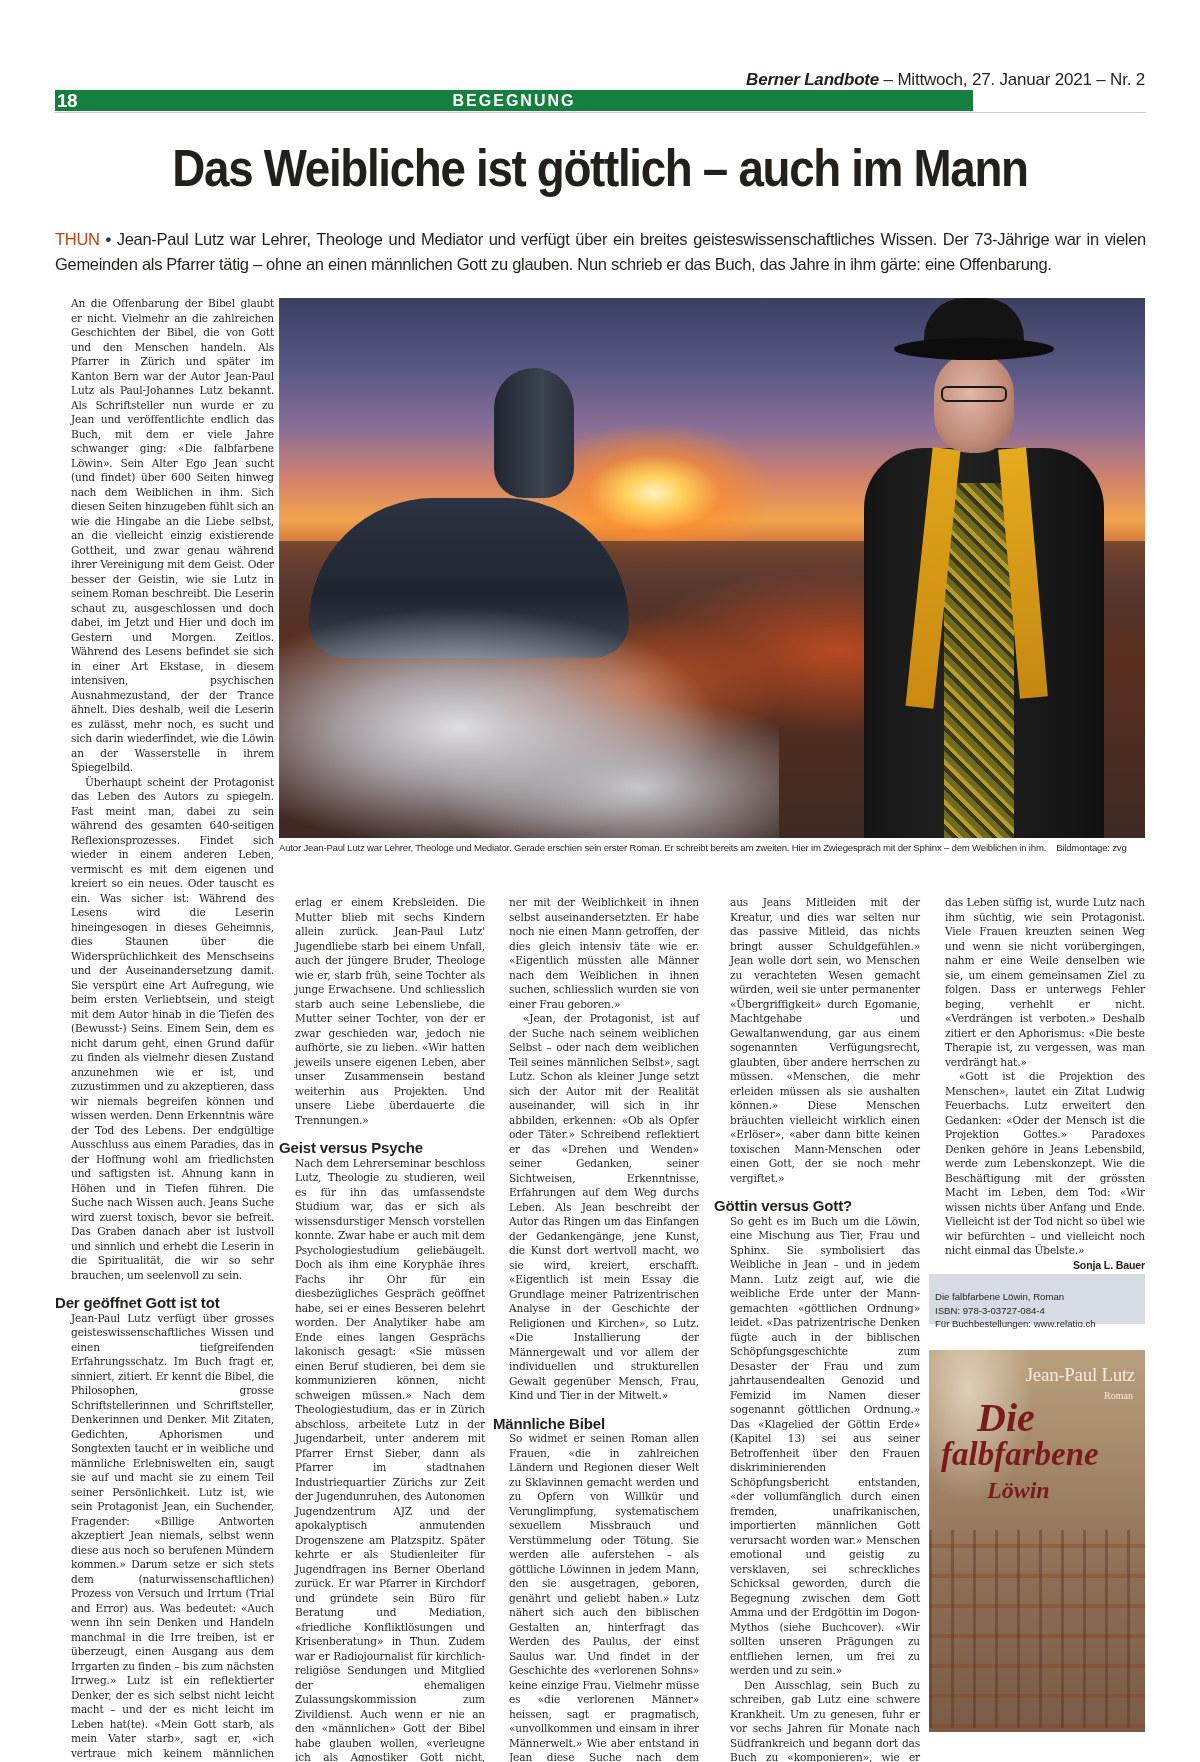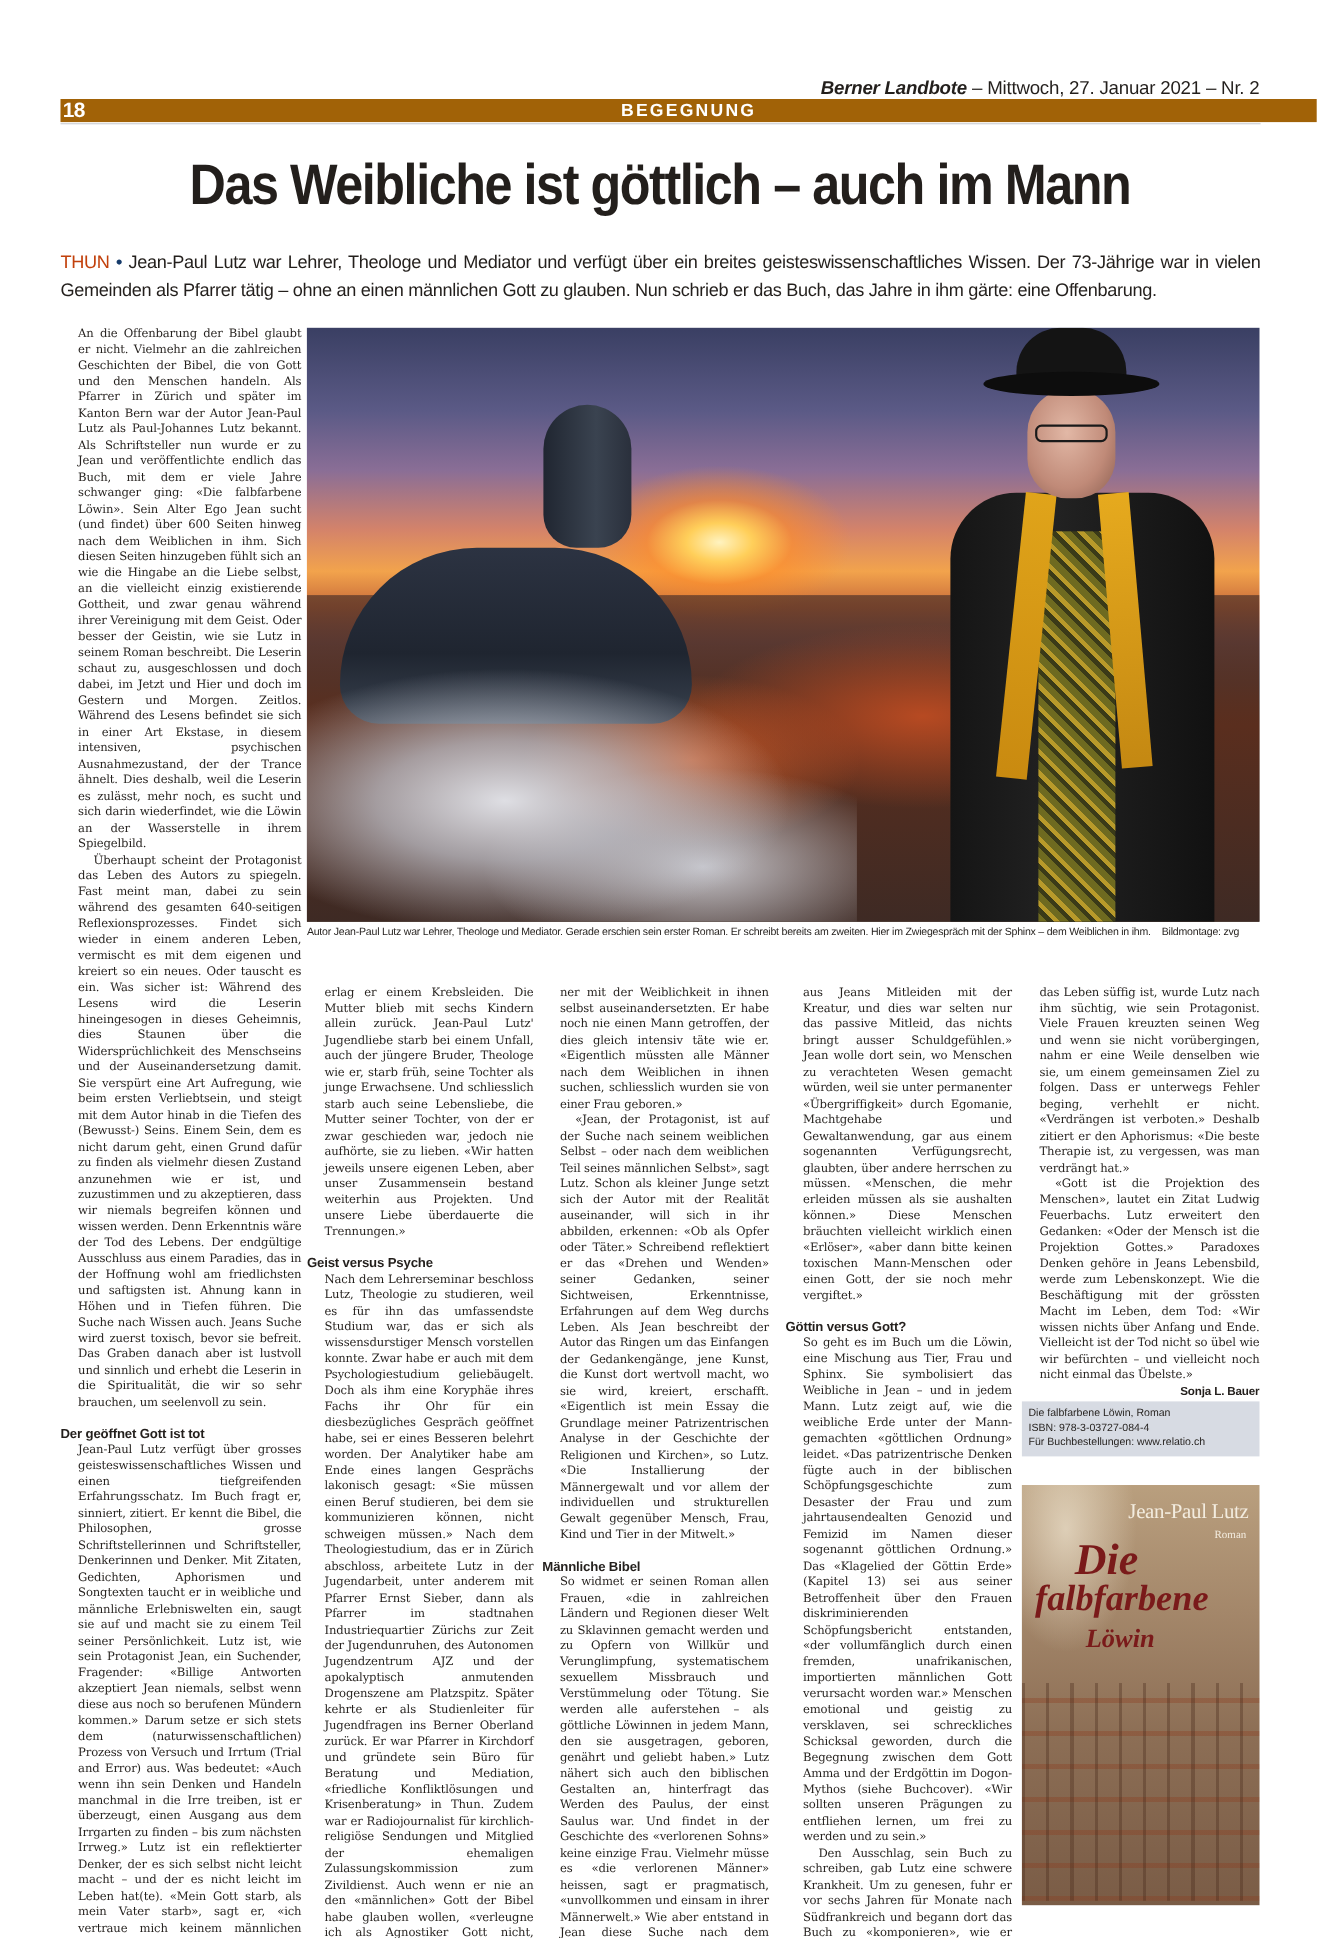--- a/index.html
+++ b/index.html
@@ -2,35 +2,35 @@
 <html><head>
 <meta charset="utf-8">
 <style>
   * { box-sizing: border-box; margin: 0; padding: 0; }
   html, body { width: 1200px; height: 1762px; background: #ffffff; overflow: hidden; }
   body { position: relative; font-family: "DejaVu Serif", serif; color: #231f1c; }
 
   .masthead-line { position: absolute; top: 70px; right: 55px; font-family: "Liberation Sans", sans-serif; font-size: 17px; color: #231f1c; letter-spacing: -0.2px; }
   .masthead-line .paper { font-weight: bold; font-style: italic; }
 
-  .section-bar { position: absolute; top: 90px; left: 55px; width: 1142px; height: 21px; background: #a16207; color: #fff; font-family: "Liberation Sans", sans-serif; font-weight: bold; }
+  .section-bar { position: absolute; top: 90px; left: 55px; width: 918px; height: 21px; background: #15803d; color: #fff; font-family: "Liberation Sans", sans-serif; font-weight: bold; }
   .section-bar .pagenum { position: absolute; left: 2px; top: 0px; font-size: 19px; line-height: 21px; letter-spacing: -0.5px; }
   .section-bar .section { position: absolute; left: 0; right: 0; top: 0; text-align: center; font-size: 16px; line-height: 21px; letter-spacing: 2px; }
   .rule-under { position: absolute; top: 112px; left: 55px; width: 1091px; height: 1px; background: #c9ccd4; }
 
   .headline { position: absolute; top: 138px; left: 0; width: 1200px; text-align: center; font-family: "Liberation Sans", sans-serif; font-weight: bold; font-size: 52px; letter-spacing: -1.5px; color: #231f1c; transform: scaleX(0.88); transform-origin: center; white-space: nowrap; }
 
   .lead { position: absolute; top: 227px; left: 55px; width: 1091px; font-family: "Liberation Sans", sans-serif; font-size: 16.5px; line-height: 25px; color: #231f1c; letter-spacing: -0.3px; text-align: justify; }
   .lead .place { color: #c2410c; font-weight: normal; }
   .lead .bullet { color: #163b6b; font-weight: bold; }
 
   .col { position: absolute; font-size: 10.6px; line-height: 14.5px; text-align: justify; hyphens: manual; letter-spacing: -0.15px; }
   .col p { text-indent: 0; margin-left: 16px; }
   .col p.indent { text-indent: 14px; }
-  .col h3 { font-family: "Liberation Sans", sans-serif; font-weight: bold; font-size: 12px; line-height: 14.5px; margin-top: 14px; }
+  .col h3 { font-family: "Liberation Sans", sans-serif; font-weight: bold; font-size: 15px; line-height: 14.5px; margin-top: 14px; }
   .col1 { left: 55px; top: 296px; width: 219px; }
   .col2 { left: 279px; top: 895px; width: 206px; }
   .col3 { left: 493px; top: 895px; width: 206px; }
   .col4 { left: 714px; top: 895px; width: 206px; }
   .col5 { left: 929px; top: 895px; width: 216px; }
 
   .photo { position: absolute; left: 279px; top: 298px; width: 866px; height: 540px; overflow: hidden;
     background:
       radial-gradient(ellipse 120px 70px at 375px 195px, #fff3c0 0%, #ffcf5a 25%, rgba(255,140,40,0.6) 55%, rgba(255,120,40,0) 100%),
       linear-gradient(180deg, #3a3f63 0%, #5b5a86 14%, #8a6e96 24%, #d4836a 34%, #f2a34c 41%, #c86b3a 47%, #6e5a6a 53%, #3d4a5a 60%, #5a3a2a 68%, #3a2a22 100%);
@@ -55,21 +55,21 @@
   .photo .man-face { position: absolute; left: 655px; top: 55px; width: 80px; height: 100px; border-radius: 40px 40px 36px 36px; background: radial-gradient(ellipse at 45% 40%, #e2b8a6 0%, #c08a78 60%, #8a5e50 100%); }
   .photo .hat-brim { position: absolute; left: 615px; top: 40px; width: 160px; height: 22px; border-radius: 50%; background: #0d0d0d; }
   .photo .hat-crown { position: absolute; left: 645px; top: 0px; width: 100px; height: 52px; border-radius: 40px 40px 6px 6px; background: #141414; }
   .photo .glasses { position: absolute; left: 662px; top: 88px; width: 66px; height: 16px; border: 2px solid #1a1a1a; border-radius: 6px; }
 
   .caption { position: absolute; left: 279px; top: 842px; width: 866px; font-family: "Liberation Sans", sans-serif; font-size: 9.6px; line-height: 12px; color: #231f1c; letter-spacing: -0.2px; white-space: nowrap; overflow: hidden; }
   .caption .credit { margin-left: 10px; }
 
   .byline { font-family: "Liberation Sans", sans-serif; font-weight: bold; float: right; }
 
-  .infobox { position: absolute; left: 929px; top: 1274px; width: 216px; height: 50px; background: #d7dbe3; padding: 4px 6px; font-family: "Liberation Sans", sans-serif; font-size: 9.6px; line-height: 13.5px; color: #231f1c; }
+  .infobox { position: absolute; left: 929px; top: 1274px; width: 216px; height: 50px; background: #d7dbe3; padding: 16px 6px; font-family: "Liberation Sans", sans-serif; font-size: 9.6px; line-height: 13.5px; color: #231f1c; }
 
   .book { position: absolute; left: 929px; top: 1350px; width: 216px; height: 382px; overflow: hidden;
     background:
       radial-gradient(ellipse 80px 140px at 40px 40px, rgba(240,230,210,0.7), rgba(240,230,210,0) 80%),
       linear-gradient(180deg, #b99f7e 0%, #a4876a 30%, #8c6e55 60%, #7a5c46 100%);
   }
   .book .pattern { position: absolute; left: 0; top: 180px; width: 216px; height: 198px;
     background:
       repeating-linear-gradient(90deg, rgba(70,40,25,0.35) 0 3px, rgba(0,0,0,0) 3px 22px),
       repeating-linear-gradient(0deg, rgba(140,60,30,0.35) 0 4px, rgba(0,0,0,0) 4px 30px);

